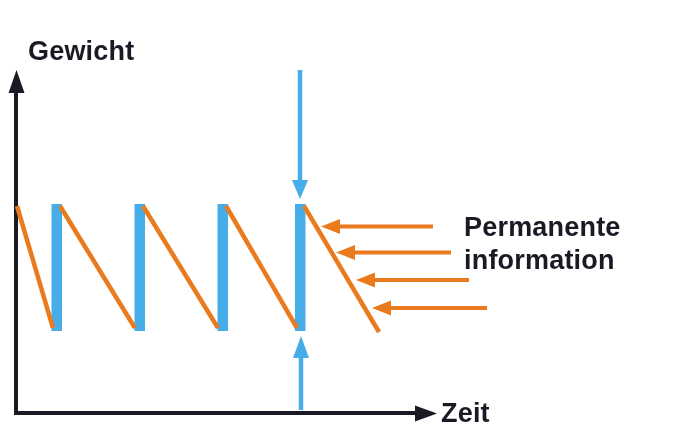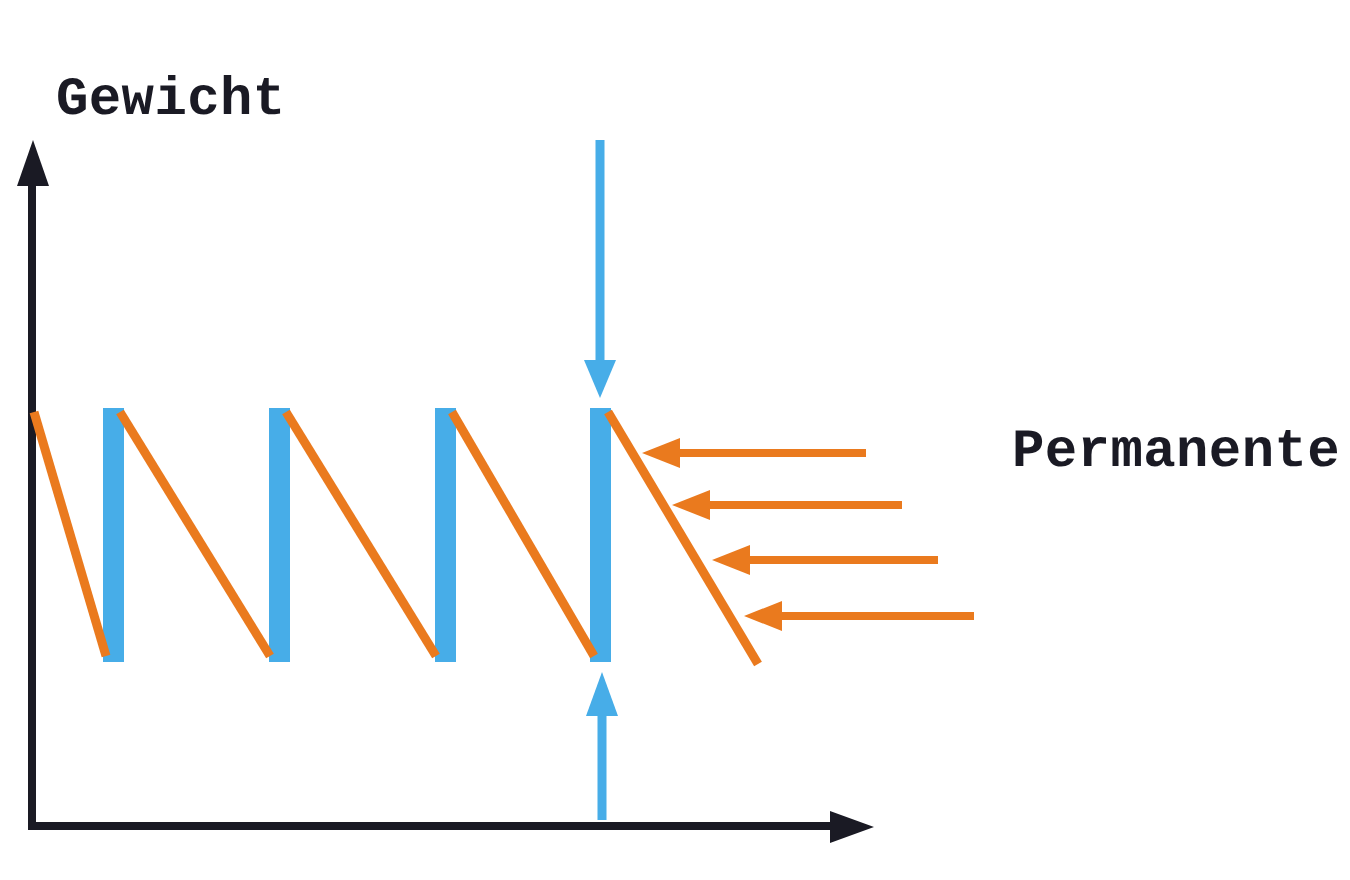--- a/index.html
+++ b/index.html
@@ -3,38 +3,38 @@
 <meta charset="utf-8">
 <style>
   html, body { margin: 0; padding: 0; }
   body { background: #ffffff; }
   .canvas {
     position: relative;
     width: 675px;
     height: 440px;
     background: #ffffff;
     overflow: hidden;
-    font-family: Liberation Mono, monospace;
+    font-family: Liberation Sans, sans-serif;
   }
   .canvas svg {
     position: absolute;
     left: 0; top: 0;
   }
   .lbl {
     position: absolute;
     font-weight: 700;
     color: #1a1a24;
     font-size: 27px;
     white-space: nowrap;
     letter-spacing: 0.2px;
   }
   .lbl-gewicht   { left: 28px;  top: 36px; }
   .lbl-befuellung{ left: 270px; top: 38px; }
   .lbl-zeit      { left: 441px; top: 398px; }
-  .annotation    { left: 506px; top: 211px; line-height: 33px; }
+  .annotation    { left: 464px; top: 211px; line-height: 33px; }
 </style>
 </head>
 <body>
 
 <div class="canvas">
 
   <svg width="675" height="440" viewBox="0 0 675 440">
 
     <g fill="none" stroke-width="4" stroke="#1a1a24">
       <line x1="16" y1="90" x2="16" y2="415"></line>
@@ -77,18 +77,20 @@
     </g>
     <g stroke="none" fill="#ea7a1e">
       <polygon points="321,226.5 340,219 340,234"></polygon>
       <polygon points="336,252.5 355,245 355,260"></polygon>
       <polygon points="356,280 375,272.5 375,287.5"></polygon>
       <polygon points="372,308 391,300.5 391,315.5"></polygon>
     </g>
   </svg>
 
   <div class="lbl lbl-gewicht">Gewicht</div>
+  <div class="lbl lbl-zeit">Zeit</div>
 
   <div class="lbl annotation">
     <div>Permanente</div>
+    <div>information</div>
   </div>
 
 </div>
 
 </body></html>

